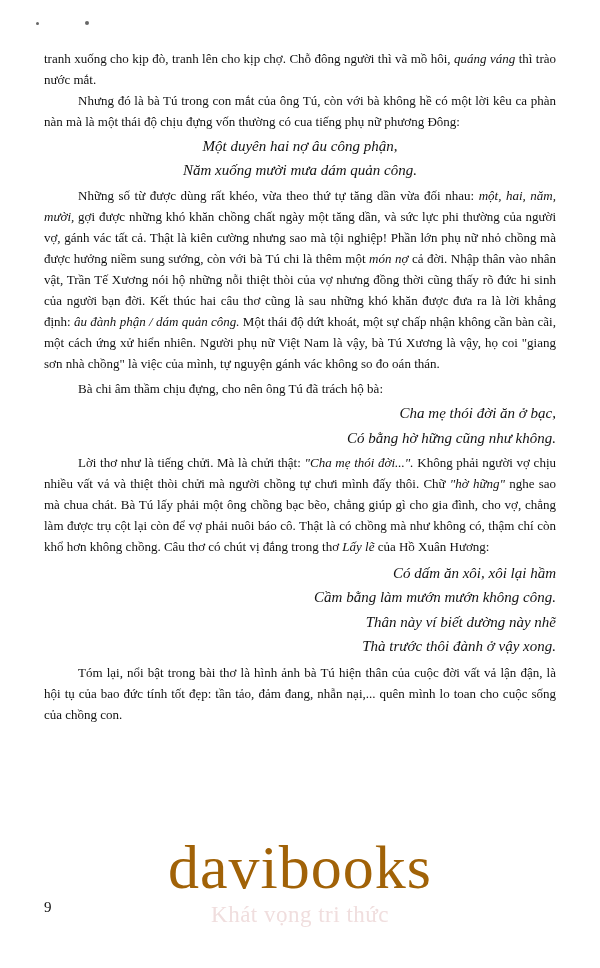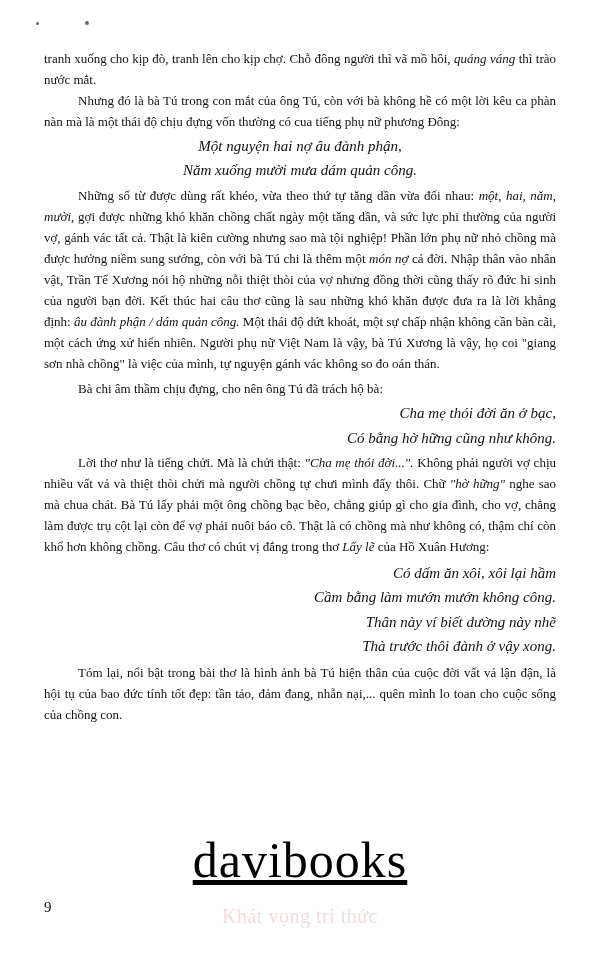--- a/index.html
+++ b/index.html
@@ -92,33 +92,32 @@
     left: 0;
     right: 0;
     bottom: 40px;
     text-align: center;
     z-index: 1;
     pointer-events: none;
     user-select: none;
   }
   .watermark .wm-main {
     font-family: "Liberation Serif", serif;
-    font-size: 50px;
-    color: #000000;
+    font-size: 62px;
+    color: #a16207;
     letter-spacing: 1px;
     line-height: 1;
     display: block;
-    text-decoration: underline;
   }
   .watermark .wm-sub {
     font-family: "Liberation Serif", serif;
-    font-size: 20px;
+    font-size: 23px;
     color: #f0dede;
     display: block;
-    margin-top: 20px;
+    margin-top: 4px;
     letter-spacing: 0.5px;
   }
   .spacer-sm { height: 4px; }
   .spacer-xs { height: 2px; }
 </style>
 </head>
 <body>
 
 <div class="page">
 
@@ -130,21 +129,21 @@
     <span class="wm-sub">Khát vọng tri thức</span>
   </div>
 
   <div class="content">
 
     <p class="cont"><span>tranh xuống cho kịp đò, tranh lên cho kịp chợ. Chỗ đông người thì vã mồ hôi,</span> <i>quáng váng</i><span> thì trào nước mắt.</span></p>
 
     <p class="body">Nhưng đó là bà Tú trong con mắt của ông Tú, còn với bà không hề có một lời kêu ca phàn nàn mà là một thái độ chịu đựng vốn thường có cua tiếng phụ nữ phương Đông:</p>
 
     <div class="spacer-xs"></div>
-    <p class="verse center">Một nguyện hai nợ âu đành phận,</p>
+    <p class="verse center">Một duyên hai nợ âu công phận,</p>
     <p class="verse center">Năm xuống mười mưa dám quản công.</p>
     <div class="spacer-xs"></div>
 
     <p class="body"><span>Những số từ được dùng rất khéo, vừa theo thứ tự tăng dần vừa đối nhau: </span><i>một, hai, năm, mười,</i><span> gợi được những khó khăn chồng chất ngày một tăng dần, và sức lực phi thường của người vợ, gánh vác tất cả. Thật là kiên cường nhưng sao mà tội nghiệp! Phần lớn phụ nữ nhỏ chồng mà được hưởng niềm sung sướng, còn với bà Tú chi là thêm một </span><i>món nợ</i><span> cả đời. Nhập thân vào nhân vật, Trần Tế Xương nói hộ những nỗi thiệt thòi của vợ nhưng đồng thời cũng thấy rõ đức hi sinh của người bạn đời. Kết thúc hai câu thơ cũng là sau những khó khăn được đưa ra là lời khẳng định: </span><i>âu đành phận / dám quản công.</i><span> Một thái độ dứt khoát, một sự chấp nhận không cần bàn cãi, một cách ứng xử hiển nhiên. Người phụ nữ Việt Nam là vậy, bà Tú Xương là vậy, họ coi "giang sơn nhà chồng" là việc của mình, tự nguyện gánh vác không so đo oán thán.</span></p>
 
     <div class="spacer-sm"></div>
     <p class="body">Bà chi âm thầm chịu đựng, cho nên ông Tú đã trách hộ bà:</p>
     <div class="spacer-xs"></div>
 
     <p class="verse indent">Cha mẹ thói đời ăn ở bạc,</p>

